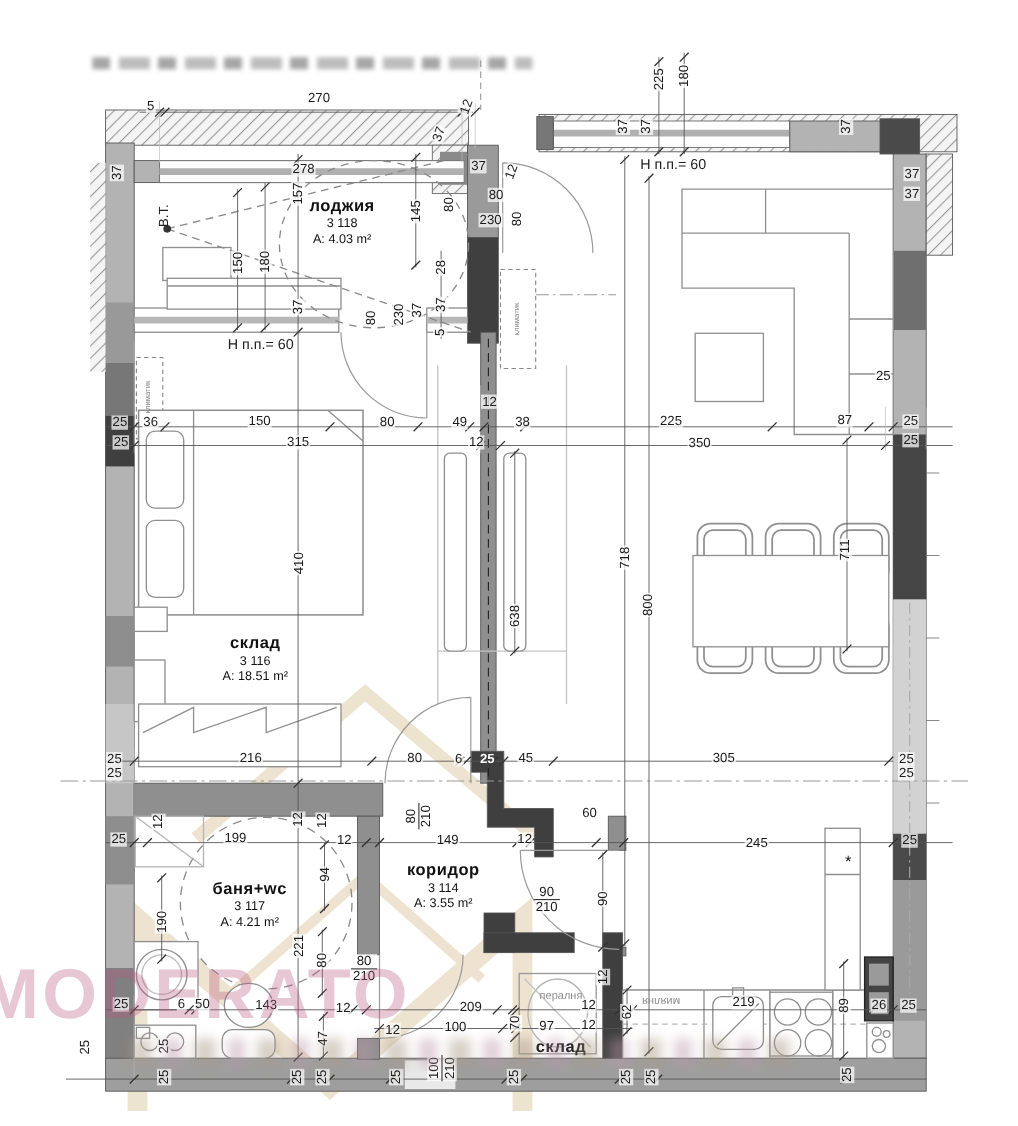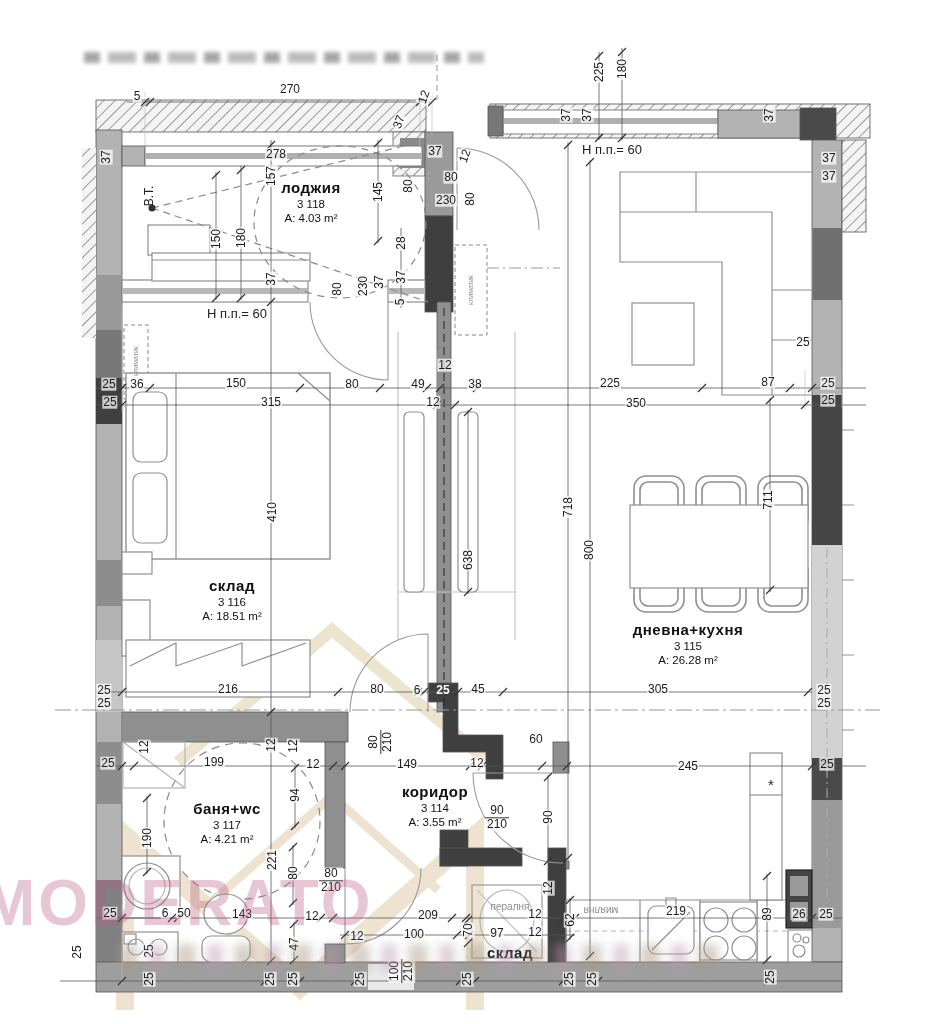--- a/index.html
+++ b/index.html
@@ -382,31 +382,26 @@
       <div class="room" style="left: 311px; top: 201px;">
         <span class="room-name">лоджия</span>
         <span class="room-sub">3 118</span>
         <span class="room-sub">A: 4.03 m²</span>
       </div>
       <div class="room" style="left: 232px; top: 599px;">
         <span class="room-name">склад</span>
         <span class="room-sub">3 116</span>
         <span class="room-sub">A: 18.51 m²</span>
       </div>
-      <div class="room" style="left: 688px; top: 643px;">
-        <span class="room-name">дневна+кухня</span>
-        <span class="room-sub">3 115</span>
-        <span class="room-sub">A: 26.28 m²</span>
-      </div>
       <div class="room" style="left: 227px; top: 822px;">
         <span class="room-name">баня+wc</span>
         <span class="room-sub">3 117</span>
         <span class="room-sub">A: 4.21 m²</span>
       </div>
-      <div class="room" style="left: 403px; top: 805px; margin-left: 32px;">
+      <div class="room" style="left: 403px; top: 805px;">
         <span class="room-name">коридор</span>
         <span class="room-sub">3 114</span>
         <span class="room-sub">A: 3.55 m²</span>
       </div>
       <div class="room" style="left: 510px; top: 952px;">
         <span class="room-name">склад</span>
       </div>
     </div>
   <div id="annos" class="layer">
       <span class="anno" style="left: 237px; top: 313px; font-size: 13px; transform: translate(-50%, -50%) rotate(0deg); position: absolute;">Н п.п.= 60</span>

